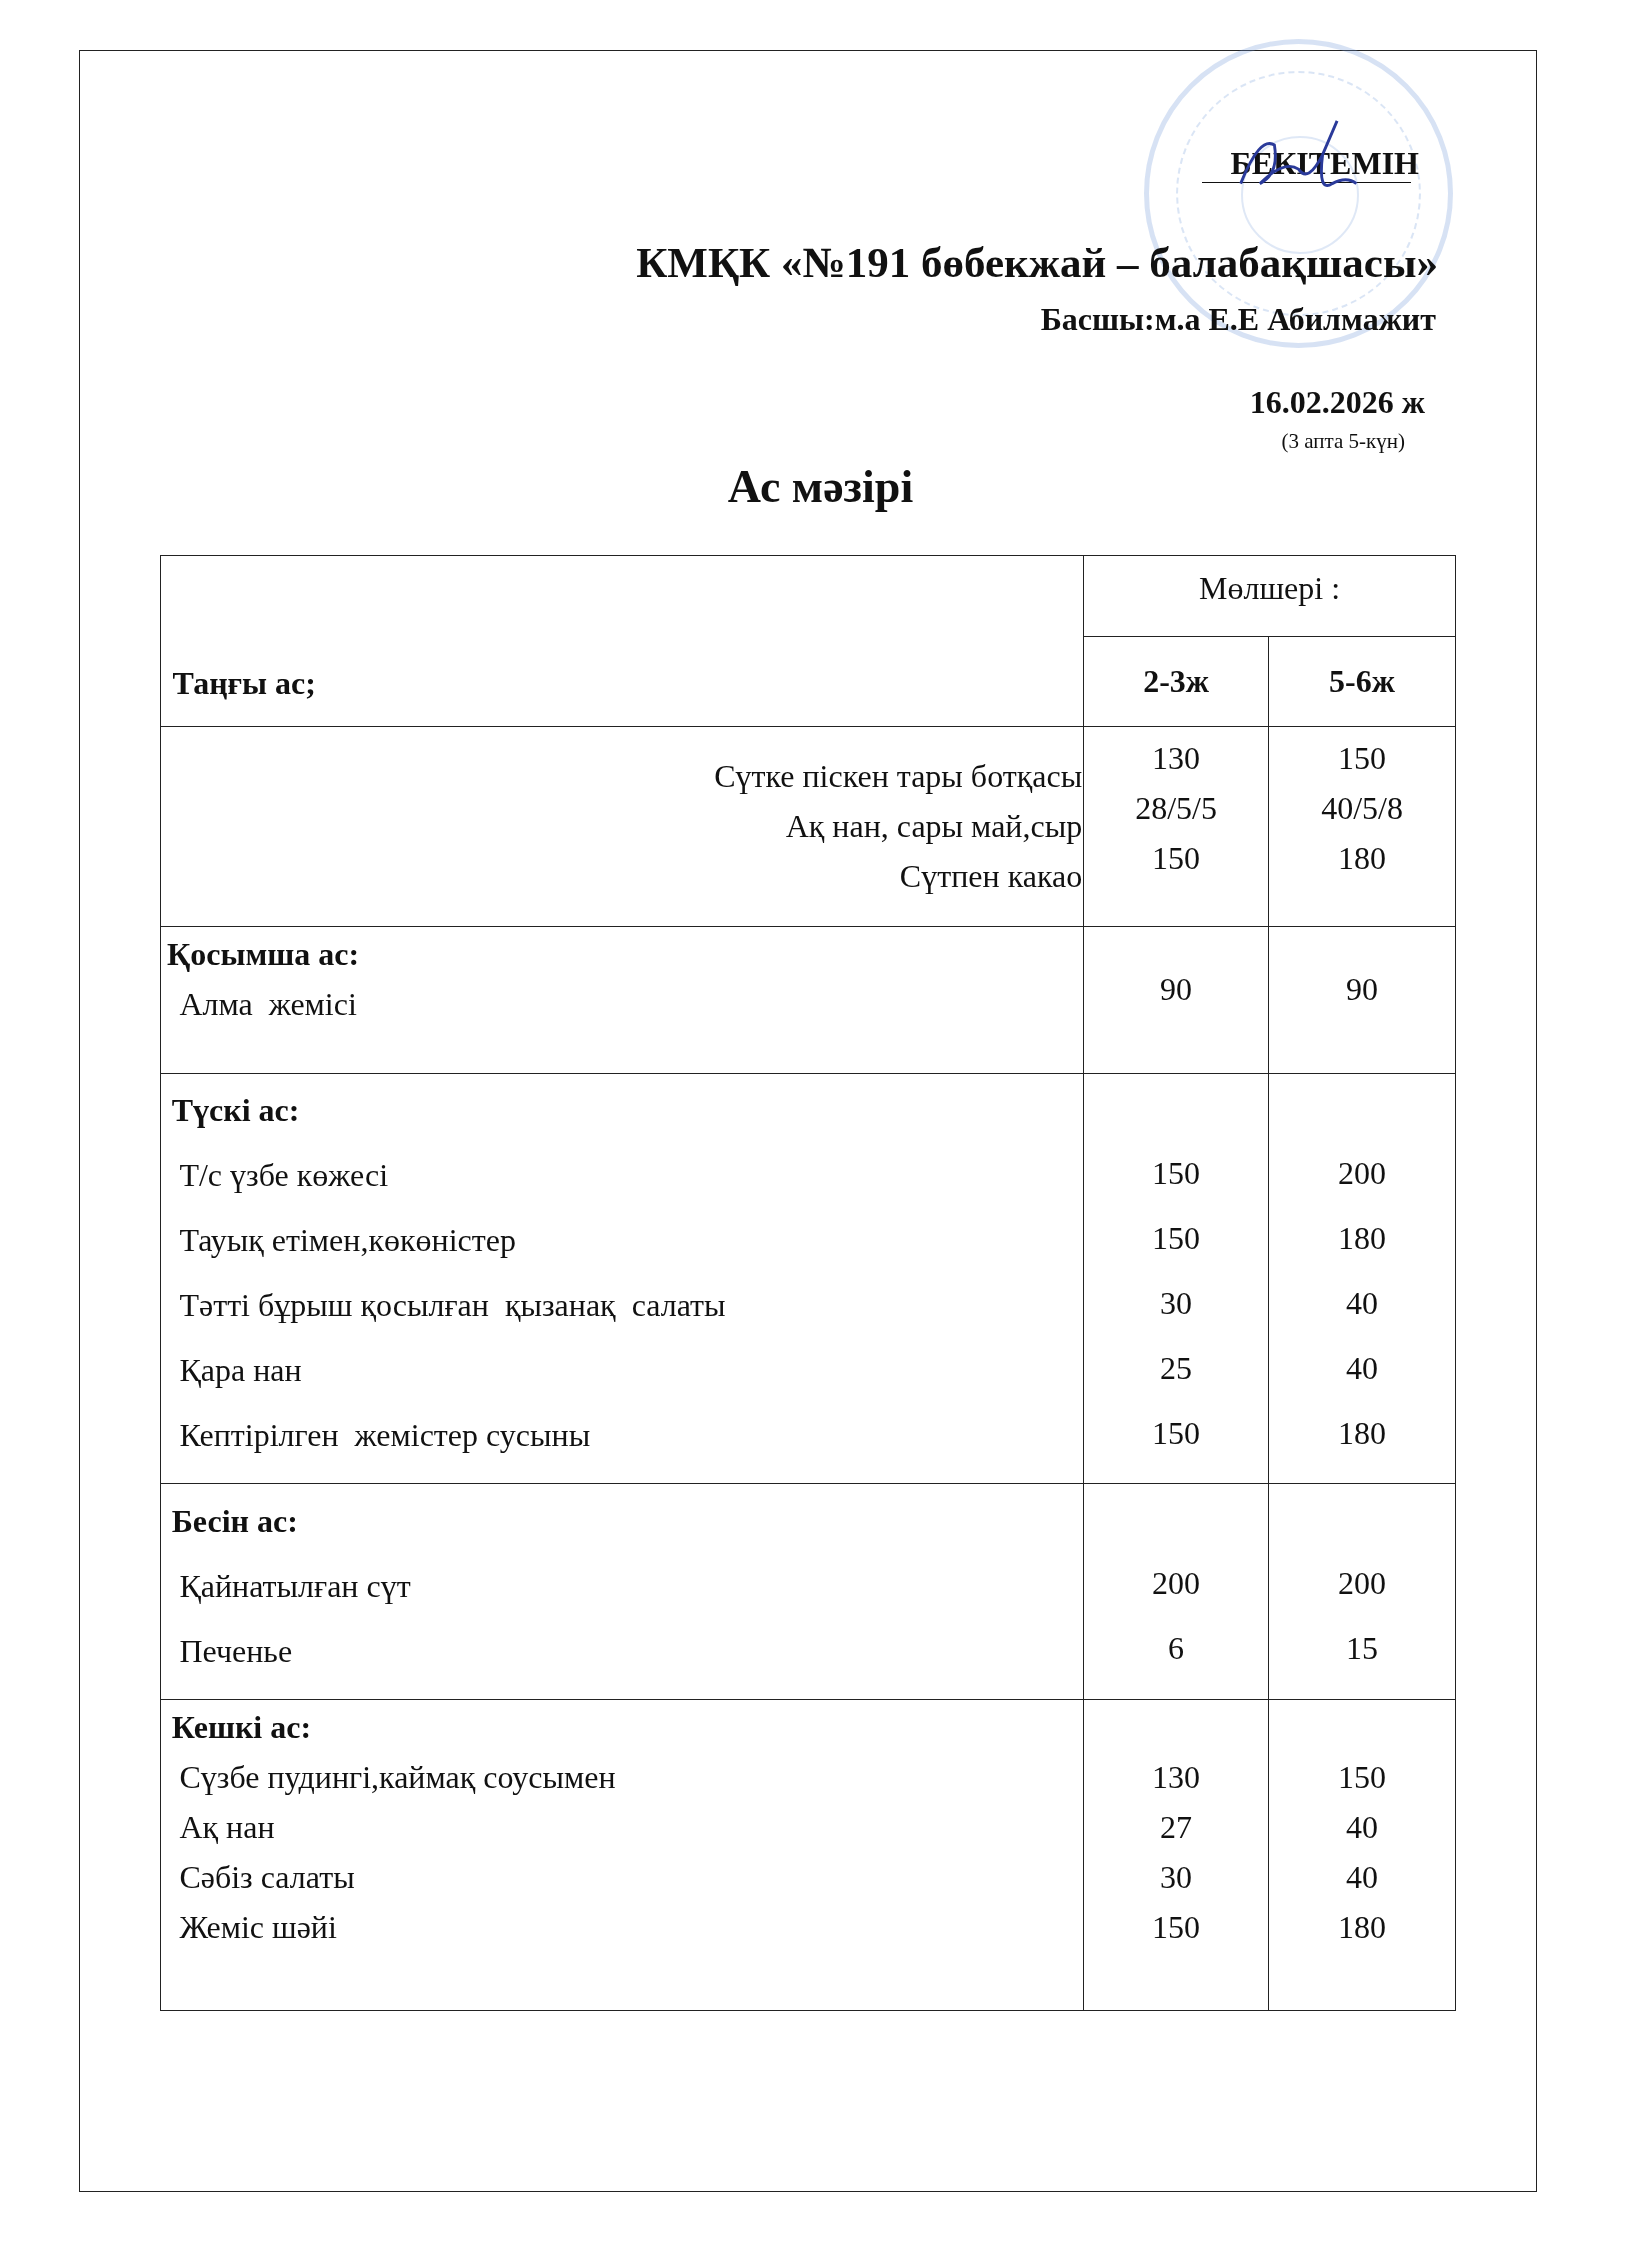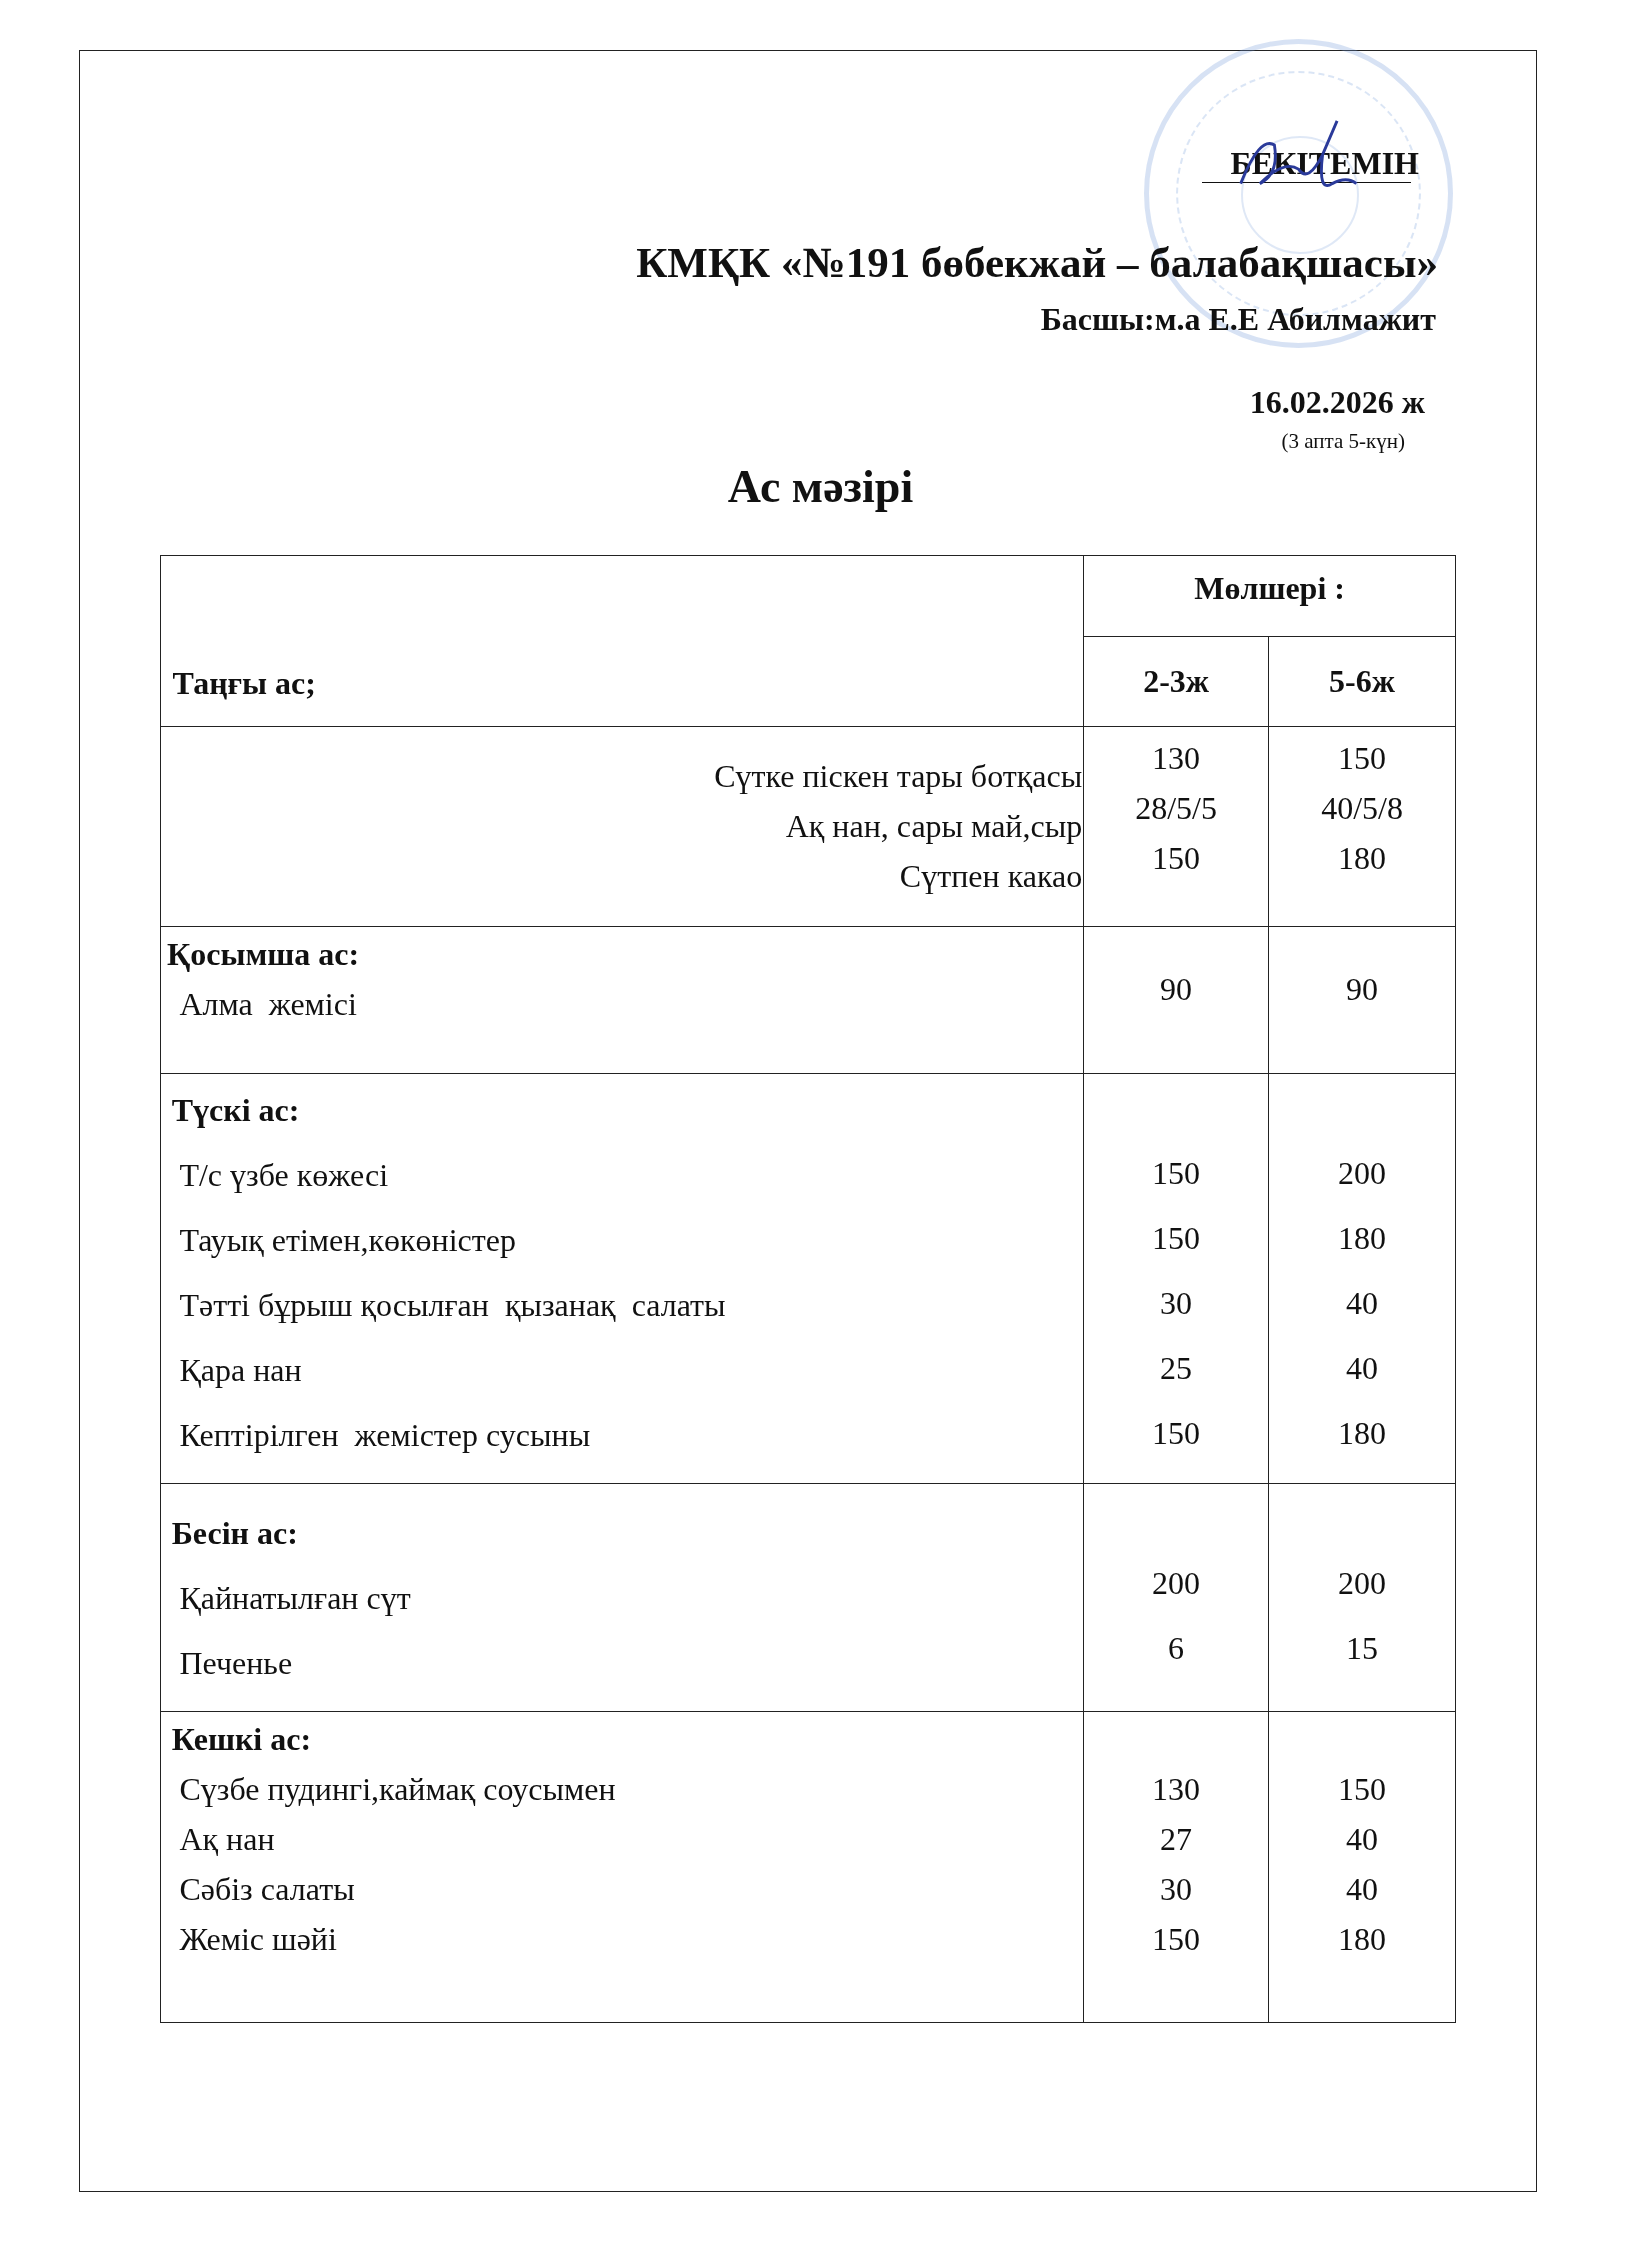--- a/index.html
+++ b/index.html
@@ -20,21 +20,21 @@
   .head { position: absolute; right: 205px; top: 301px; font-weight: bold; font-size: 32px; }
   .date { position: absolute; right: 216px; top: 384px; font-weight: bold; font-size: 32px; }
   .week { position: absolute; right: 236px; top: 429px; font-size: 21px; }
   .title { position: absolute; left: 0; width: 1641px; text-align: center; top: 460px; font-weight: bold; font-size: 46px; }
   table.menu { position: absolute; left: 160px; top: 555px; width: 1296px; border-collapse: collapse; }
   table.menu td { border: 1.9px solid #222; vertical-align: top; font-size: 32px; }
   .col-name { width: 927px; }
   .col-a { width: 183px; }
   .col-b { width: 185px; }
   .hdr-name { font-weight: bold; height: 168px; vertical-align: middle !important; padding: 85px 0 0 11.6px; box-sizing: border-box; }
-  .hdr-amount { text-align: center; font-weight: bold; height: 81px; padding-top: 13.5px; box-sizing: border-box; }
+  .hdr-amount { text-align: center; font-weight: normal; height: 81px; padding-top: 13.5px; box-sizing: border-box; }
   .hdr-age { text-align: center; font-weight: bold; height: 87px; vertical-align: middle !important; }
   .sec-title { font-weight: bold; padding-left: 9.7px; }
   .item { padding-left: 17.4px; white-space: pre; }
   .num { text-align: center; }
   .line { height: 50px; line-height: 50px; }
   .line.l67 { height: 65px; line-height: 65px; }
 </style>
 </head>
 <body>
 
@@ -116,21 +116,21 @@
     <td class="num" style="padding-top:67px;">
       <div class="line l67">200</div>
       <div class="line l67">180</div>
       <div class="line l67">40</div>
       <div class="line l67">40</div>
       <div class="line l67">180</div>
     </td>
   </tr>
 
   <tr>
-    <td style="height:209px;padding-top:17px;">
+    <td style="height:209px;padding-top:5px;">
       <div class="sec-title line l67">Бесін ас:</div>
       <div class="item line l67">Қайнатылған сүт</div>
       <div class="item line l67">Печенье</div>
     </td>
     <td class="num" style="padding-top:67px;">
       <div class="line l67">200</div>
       <div class="line l67">6</div>
     </td>
     <td class="num" style="padding-top:67px;">
       <div class="line l67">200</div>

